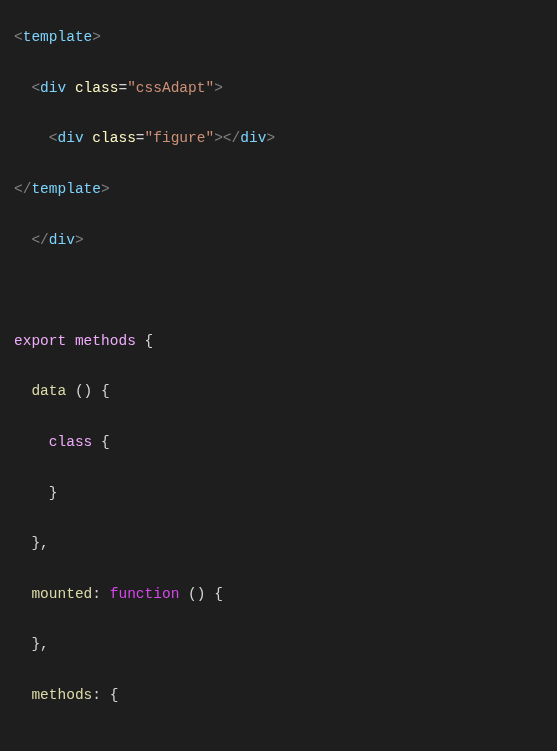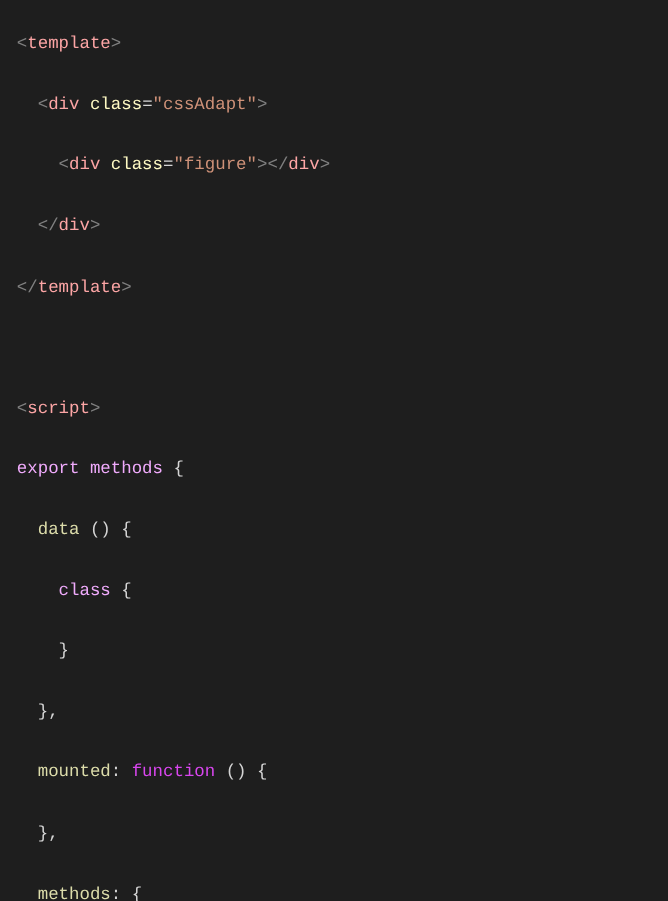--- a/index.html
+++ b/index.html
@@ -12,39 +12,38 @@
     line-height: 25.3px;
     overflow: hidden;
   }
   .editor {
     padding: 0 0 0 14px;
     color: #d4d4d4;
     white-space: pre;
   }
   .line { display: block; height: 25.3px; }
   .punct   { color: #808080; }
-  .tagname { color: #fca5a5; }
+  .tagname { color: #7dd3fc; }
   .attr    { color: #fef9c3; }
   .string  { color: #ce9178; }
   .kw-blue { color: #d946ef; }
   .kw-purp { color: #f0abfc; }
   .func    { color: #dcdcaa; }
   .plain   { color: #d4d4d4; }
 </style>
 </head>
 <body>
 
 <div class="editor">
 <span class="line"><span class="punct">&lt;</span><span class="tagname">template</span><span class="punct">&gt;</span></span>
 <span class="line"><span>  </span><span class="punct">&lt;</span><span class="tagname">div</span><span> </span><span class="attr">class</span><span class="plain">=</span><span class="string">"cssAdapt"</span><span class="punct">&gt;</span></span>
 <span class="line"><span>    </span><span class="punct">&lt;</span><span class="tagname">div</span><span> </span><span class="attr">class</span><span class="plain">=</span><span class="string">"figure"</span><span class="punct">&gt;&lt;/</span><span class="tagname">div</span><span class="punct">&gt;</span></span>
+<span class="line"><span class="punct">&lt;/</span><span class="tagname">template</span><span class="punct">&gt;</span></span>
 <span class="line"><span>  </span><span class="punct">&lt;/</span><span class="tagname">div</span><span class="punct">&gt;</span></span>
-<span class="line"><span class="punct">&lt;/</span><span class="tagname">template</span><span class="punct">&gt;</span></span>
 <span class="line"><span> </span></span>
-<span class="line"><span class="punct">&lt;</span><span class="tagname">script</span><span class="punct">&gt;</span></span>
 <span class="line"><span class="kw-purp">export</span><span> </span><span class="kw-purp">methods</span><span> </span><span class="plain">{</span></span>
 <span class="line"><span>  </span><span class="func">data</span><span> </span><span class="plain">()</span><span> </span><span class="plain">{</span></span>
 <span class="line"><span>    </span><span class="kw-purp">class</span><span> </span><span class="plain">{</span></span>
 <span class="line"><span>    </span><span class="plain">}</span></span>
 <span class="line"><span>  </span><span class="plain">},</span></span>
 <span class="line"><span>  </span><span class="func">mounted</span><span class="plain">:</span><span> </span><span class="kw-blue">function</span><span> </span><span class="plain">()</span><span> </span><span class="plain">{</span></span>
 <span class="line"><span>  </span><span class="plain">},</span></span>
 <span class="line"><span>  </span><span class="func">methods</span><span class="plain">:</span><span> </span><span class="plain">{</span></span>
 
 

